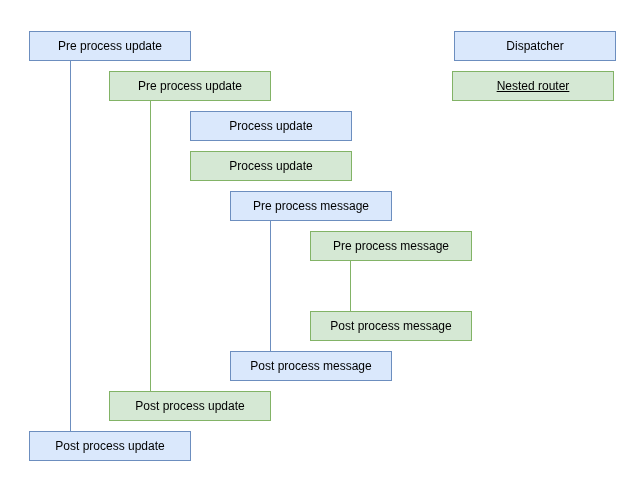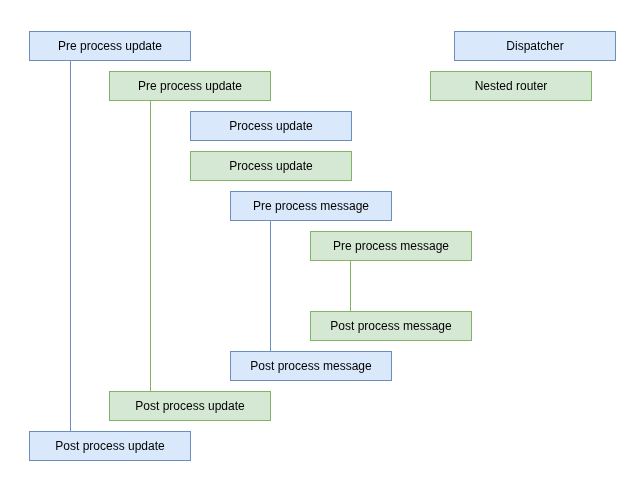--- a/index.html
+++ b/index.html
@@ -65,14 +65,14 @@
     <div class="node green" style="left: 109px; top: 71px; width: 162px; height: 30px;">Pre process update</div>
     <div class="node blue" style="left: 190px; top: 111px; width: 162px; height: 30px;">Process update</div>
     <div class="node green" style="left: 190px; top: 151px; width: 162px; height: 30px;">Process update</div>
     <div class="node blue" style="left: 230px; top: 191px; width: 162px; height: 30px;">Pre process message</div>
     <div class="node green" style="left: 310px; top: 231px; width: 162px; height: 30px;">Pre process message</div>
     <div class="node green" style="left: 310px; top: 311px; width: 162px; height: 30px;">Post process message</div>
     <div class="node blue" style="left: 230px; top: 351px; width: 162px; height: 30px;">Post process message</div>
     <div class="node green" style="left: 109px; top: 391px; width: 162px; height: 30px;">Post process update</div>
     <div class="node blue" style="left: 29px; top: 431px; width: 162px; height: 30px;">Post process update</div>
     <div class="node blue" style="left: 430px; top: 31px; width: 162px; height: 30px; margin-left: 24px;">Dispatcher</div>
-    <div class="node green" style="left: 430px; top: 71px; width: 162px; height: 30px;">Nested router</div>
+    <div class="node green" style="left: 452px; top: 71px; width: 162px; height: 30px; text-decoration: underline;">Nested router</div>
   </div>
 
 </body></html>

